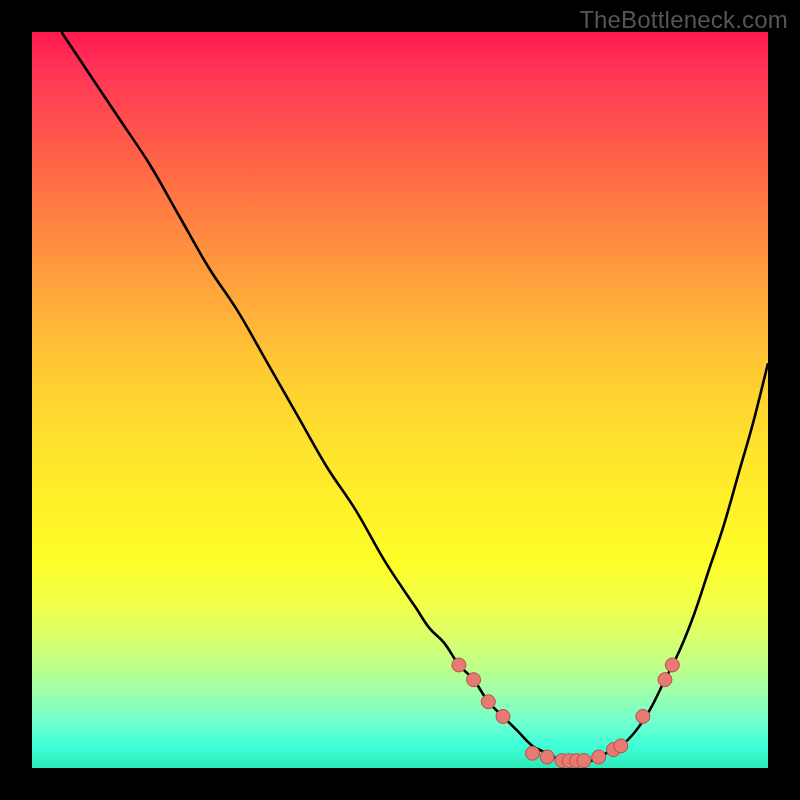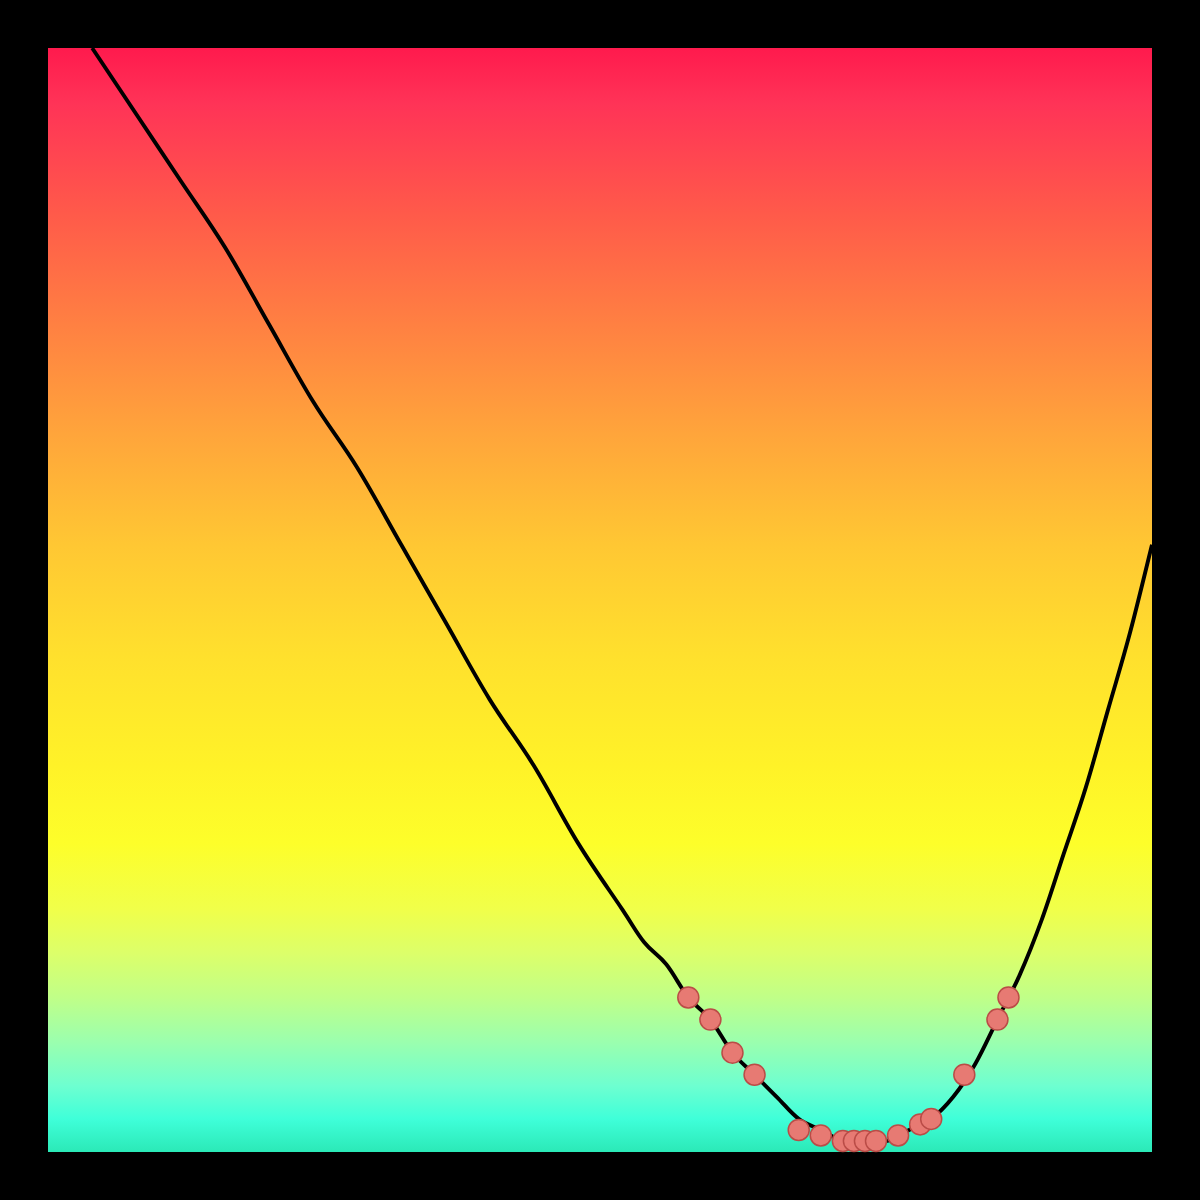--- a/index.html
+++ b/index.html
@@ -60,20 +60,21 @@
     top: 0;
     width: 100%;
     height: 100%;
     overflow: visible;
   }
 </style>
 </head>
 <body>
 <div class="container">
 
+  <div class="watermark">TheBottleneck.com</div>
 
   <div class="plot-area">
     <div class="gradient-bg"></div>
     <svg class="curve" viewBox="0 0 736 736" preserveAspectRatio="none">
       <path id="curve-path" fill="none" stroke="#000000" stroke-width="2.6" d="M 29.44 0.00 C 34.74 7.95, 48.28 28.26, 58.88 44.16 C 69.48 60.06, 77.72 72.42, 88.32 88.32 C 98.92 104.22, 107.16 115.26, 117.76 132.48 C 128.36 149.70, 136.60 165.45, 147.20 184.00 C 157.80 202.55, 166.04 218.30, 176.64 235.52 C 187.24 252.74, 195.48 262.46, 206.08 279.68 C 216.68 296.90, 224.92 312.65, 235.52 331.20 C 246.12 349.75, 254.36 364.17, 264.96 382.72 C 275.56 401.27, 283.80 417.02, 294.40 434.24 C 305.00 451.46, 313.24 461.18, 323.84 478.40 C 334.44 495.62, 342.68 512.70, 353.28 529.92 C 363.88 547.14, 374.77 562.16, 382.72 574.08 C 390.67 586.00, 392.14 589.54, 397.44 596.16 C 402.74 602.78, 406.86 604.26, 412.16 610.88 C 417.46 617.50, 421.58 626.34, 426.88 632.96 C 432.18 639.58, 436.30 641.06, 441.60 647.68 C 446.90 654.30, 451.02 663.14, 456.32 669.76 C 461.62 676.38, 465.74 679.18, 471.04 684.48 C 476.34 689.78, 480.46 693.90, 485.76 699.20 C 491.06 704.50, 495.18 709.95, 500.48 713.92 C 505.78 717.89, 509.90 718.63, 515.20 721.28 C 520.50 723.93, 524.62 727.32, 529.92 728.64 C 535.22 729.96, 539.34 728.64, 544.64 728.64 C 549.94 728.64, 554.06 729.96, 559.36 728.64 C 564.66 727.32, 568.78 723.93, 574.08 721.28 C 579.38 718.63, 583.50 717.89, 588.80 713.92 C 594.10 709.95, 598.22 705.82, 603.52 699.20 C 608.82 692.58, 612.94 686.39, 618.24 677.12 C 623.54 667.85, 627.66 658.28, 632.96 647.68 C 638.26 637.08, 642.38 630.16, 647.68 618.24 C 652.98 606.32, 657.10 596.01, 662.40 581.44 C 667.70 566.87, 671.82 553.18, 677.12 537.28 C 682.42 521.38, 686.54 510.34, 691.84 493.12 C 697.14 475.90, 701.26 460.15, 706.56 441.60 C 711.86 423.05, 715.98 409.95, 721.28 390.08 C 726.58 370.21, 733.35 341.80, 736.00 331.20"></path>
       <g id="markers">
           <circle cx="426.88" cy="632.96" r="7" fill="#e77a73" stroke="#ba4c47" stroke-width="1"></circle>
           <circle cx="441.60" cy="647.68" r="7" fill="#e77a73" stroke="#ba4c47" stroke-width="1"></circle>
           <circle cx="456.32" cy="669.76" r="7" fill="#e77a73" stroke="#ba4c47" stroke-width="1"></circle>
           <circle cx="471.04" cy="684.48" r="7" fill="#e77a73" stroke="#ba4c47" stroke-width="1"></circle>

